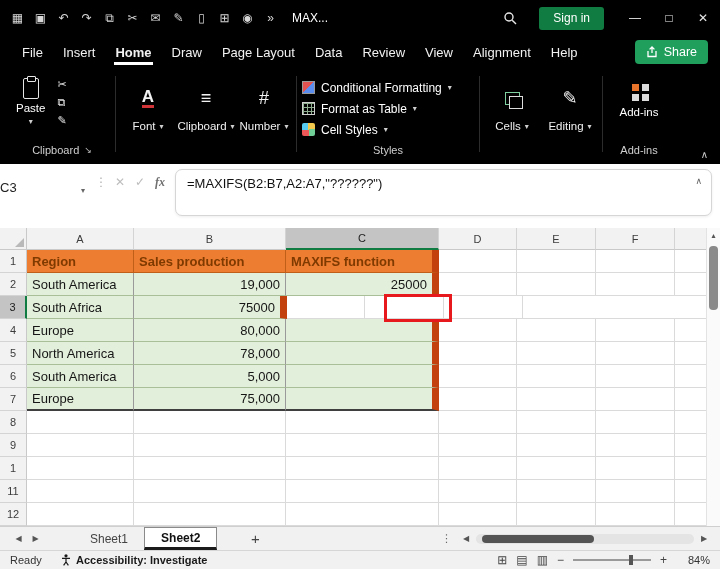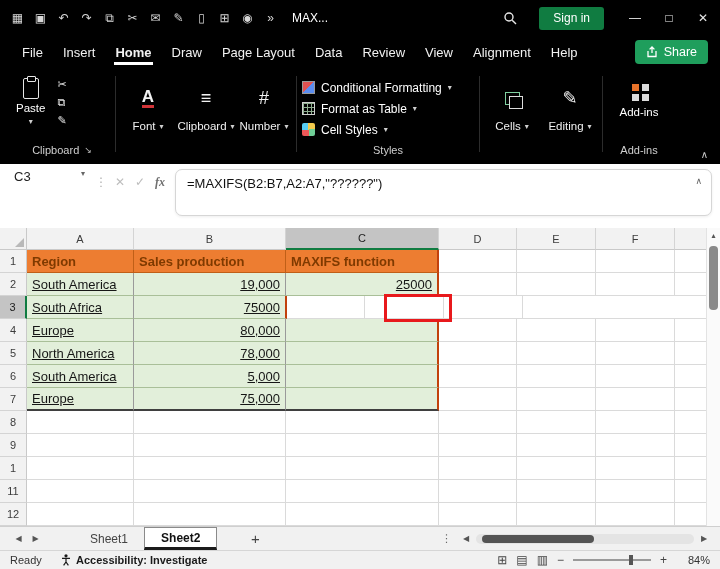--- a/index.html
+++ b/index.html
@@ -52,44 +52,44 @@
   .icon-cs{background:conic-gradient(#f2c94c 0 25%,#6fcf97 25% 50%,#eb5757 50% 75%,#56ccf2 75%);border-radius:2px;}
   .icon-cells{width:15px;height:13px;border:1.5px solid #7fd0a0;position:relative;background:#000;}
   .icon-cells::after{content:"";position:absolute;left:3px;top:3px;width:12px;height:11px;border:1.5px solid #dcdcdc;background:#000;}
   .addins-wrap{width:66px;flex:none;display:flex;flex-direction:column;align-items:center;padding-top:6px;}
   .addins-btn{display:flex;flex-direction:column;align-items:center;gap:5px;font-size:11.5px;cursor:pointer;}
   .addins-icon{width:7px;height:7px;background:#e8732a;box-shadow:10px 0 0 #dcdcdc,0 10px 0 #dcdcdc,10px 10px 0 #dcdcdc;margin:2px 10px 10px 2px;}
   .ribbon-collapse{position:absolute;right:12px;bottom:4px;font-size:10px;color:#cccccc;cursor:pointer;}
 
   
   .formula-row{height:64px;background:#fff;display:flex;align-items:flex-start;padding:5px 8px 0 0;position:relative;flex:none;}
-  .namebox{width:92px;height:26px;display:flex;align-items:flex-start;padding-left:14px;font-size:13px;color:#222;cursor:pointer;}
+  .namebox{width:92px;height:26px;display:flex;align-items:flex-end;padding-left:0;font-size:13px;color:#222;cursor:pointer;}
   .nb-caret{margin-left:auto;margin-right:7px;font-size:8px;color:#666;}
   .nb-dots{color:#b0b0b0;font-size:12px;line-height:26px;margin:0 3px;}
   .fxb{width:20px;line-height:26px;text-align:center;font-size:12px;color:#bdbdbd;cursor:pointer;}
   .fxb.fx{font-style:italic;font-family:"Liberation Serif",serif;color:#707070;font-weight:bold;}
   .formula-box{flex:1;height:47px;border:1px solid #d6d6d6;border-radius:7px;margin-left:5px;position:relative;padding:6px 26px 0 11px;font-size:13px;color:#111;box-shadow:0 1px 3px rgba(0,0,0,0.07);background:#fff;cursor:text;}
   .fb-chev{position:absolute;top:6px;right:9px;font-size:9px;color:#666;cursor:pointer;}
 
   
   .grid-area{position:relative;height:298px;background:#fff;overflow:hidden;flex:none;}
   .grid-row{display:flex;height:23px;}
   .hdr-row{height:22px;}
   .corner{width:27px;flex:none;background:#f2f2f2;border-right:1px solid #c9c9c9;border-bottom:1px solid #c9c9c9;position:relative;cursor:pointer;}
   .corner::after{content:"";position:absolute;right:2px;bottom:2px;border-left:9px solid transparent;border-bottom:9px solid #b9b9b9;}
   .colhdr{flex:none;background:#f2f2f2;border-right:1px solid #d4d4d4;border-bottom:1px solid #c9c9c9;display:flex;align-items:center;justify-content:center;font-size:11px;color:#3c3c3c;cursor:pointer;}
   .colhdr.sel{background:#c4c4c4;border-bottom:2px solid var(--accent);color:#1d1d1d;}
   .sliver{flex:1 1 auto;}
   .rowhdr{width:27px;flex:none;background:#f2f2f2;border-right:1px solid #c9c9c9;border-bottom:1px solid #d4d4d4;display:flex;align-items:center;justify-content:center;font-size:11px;color:#3c3c3c;cursor:pointer;}
   .rowhdr.sel{background:#c4c4c4;border-right:2px solid var(--accent);color:#1d1d1d;}
   .cell{flex:none;border-right:1px solid #dadada;border-bottom:1px solid #dadada;font-size:13px;color:#161616;display:flex;align-items:center;padding:0 5px;overflow:hidden;white-space:nowrap;background:#fff;cursor:cell;}
   .cell.orange{background:var(--hdrFill);color:var(--hdrText);font-weight:bold;border-right-color:#c05f17;border-bottom-color:#c05f17;}
-  .cell.green{background:var(--bodyFill);border-right-color:#9a9a9a;border-bottom-color:#a9bf98;text-decoration:underline;}
+  .cell.green{background:var(--bodyFill);border-right-color:#9a9a9a;border-bottom-color:#a9bf98;}
   .cell.num{justify-content:flex-end;}
-  .cell.thickR{border-right:2px solid #c2410c;}
+  .cell.thickR{border-right:7px solid #c2410c;}
   .cell.thickB{border-bottom:2px solid #3f3f3f;}
   .sliver-cell{flex:1 1 auto;border-right:none;}
   .red-box{position:absolute;left:384px;top:66px;width:68px;height:28px;border:3px solid var(--red);z-index:6;}
   .vscroll{position:absolute;right:0;top:0;width:14px;height:298px;background:#fafafa;border-left:1px solid #e3e3e3;z-index:5;cursor:pointer;}
   .vs-up{display:block;text-align:center;font-size:8px;color:#555;padding-top:3px;}
   .vs-thumb{position:absolute;left:2px;top:18px;width:9px;height:64px;background:#8a8a8a;border-radius:4px;}
 
   
   .tabbar{height:24px;background:#f1f1f1;border-top:1px solid #cfcfcf;display:flex;align-items:center;padding:0 8px 0 10px;flex:none;}
   .tab-nav{font-size:8px;color:#555;width:17px;text-align:center;cursor:pointer;}

